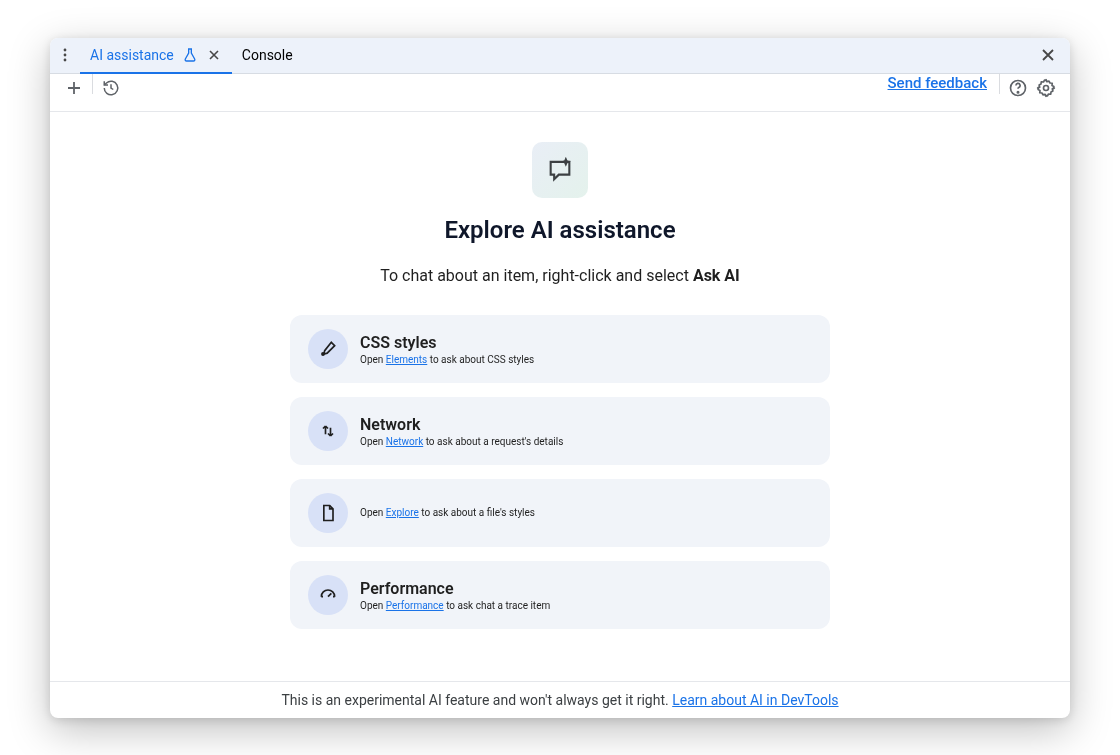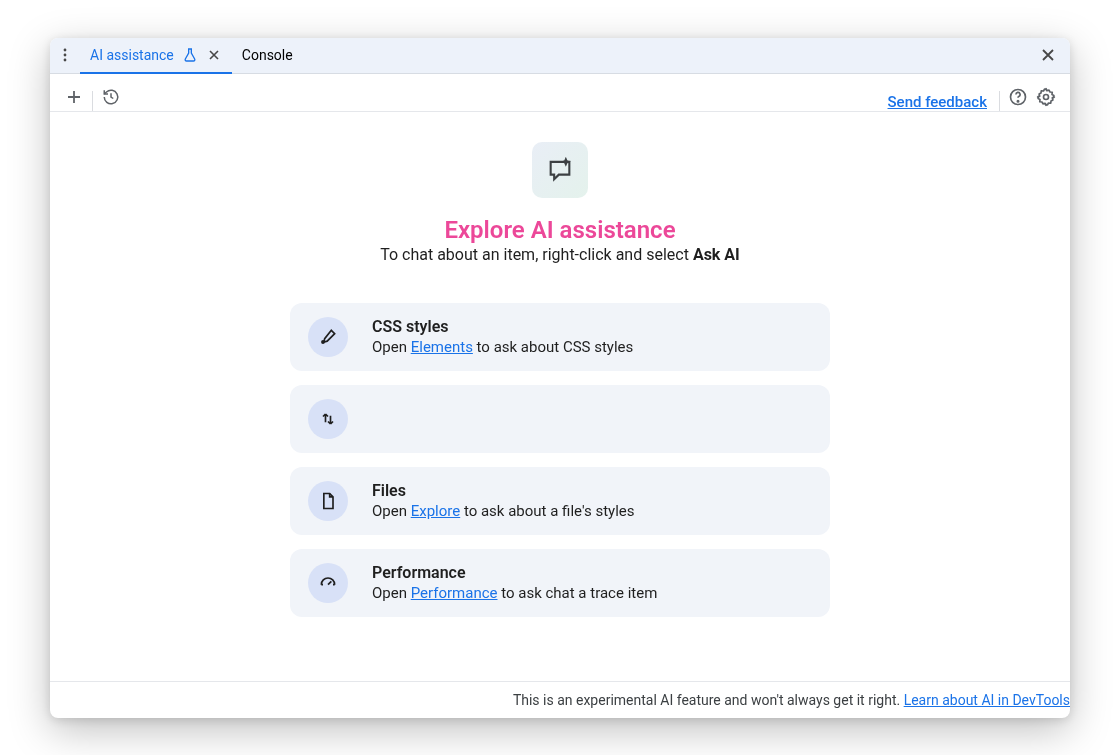--- a/index.html
+++ b/index.html
@@ -73,21 +73,21 @@
       top: 0;
       height: 100%;
       display: flex;
       align-items: center;
       cursor: pointer;
       color: #474747;
       padding: 0 6px;
     }
     .toolbar {
       display: flex;
-      align-items: flex-end;
+      align-items: flex-start;
       height: 38px;
       padding: 0 10px;
       border-bottom: 1px solid #e5e7eb;
     }
     .tool-btn {
       width: 28px;
       height: 28px;
       display: flex;
       align-items: center;
       justify-content: center;
@@ -124,73 +124,73 @@
       border-radius: 10px;
       background: linear-gradient(135deg, #e9eef6 0%, #e4f2ec 100%);
       display: flex;
       align-items: center;
       justify-content: center;
       margin-bottom: 18px;
     }
     .title {
       font-size: 24px;
       font-weight: 600;
-      color: #ec4899;
-      margin-bottom: 1px;
+      color: #0f172a;
+      margin-bottom: 22px;
     }
     .subtitle {
       font-size: 16px;
       color: #1f1f1f;
-      margin-bottom: 39px;
+      margin-bottom: 30px;
     }
     .subtitle strong { font-weight: 700; }
     .cards {
       display: flex;
       flex-direction: column;
       gap: 14px;
       width: 540px;
     }
     .card {
       background: #f1f4f9;
       border-radius: 12px;
       padding: 14px 18px;
       display: flex;
       align-items: center;
-      gap: 24px;
+      gap: 12px;
     }
     .card-icon {
       width: 40px;
       height: 40px;
       border-radius: 50%;
       background: #d8e1f7;
       display: flex;
       align-items: center;
       justify-content: center;
       flex-shrink: 0;
     }
     .card-body { flex: 1; }
     .card-title {
       font-size: 16px;
       font-weight: 600;
       color: #1f1f1f;
       margin-bottom: 2px;
     }
     .card-desc {
-      font-size: 15px;
+      font-size: 10px;
       color: #1f1f1f;
     }
     .card-desc a {
       color: #1a73e8;
       text-decoration: underline;
       cursor: pointer;
     }
     .footer {
       border-top: 1px solid #e5e7eb;
       padding: 10px 0;
-      text-align: right;
+      text-align: center;
       font-size: 14px;
       color: #3c4043;
     }
     .footer a {
       color: #1a73e8;
       text-decoration: underline;
       cursor: pointer;
     }
     svg { display: block; }
   </style>
@@ -289,31 +289,36 @@
         </div>
       </div>
 
       <div class="card">
         <div class="card-icon">
           <svg width="20" height="20" viewBox="0 0 24 24" fill="none" stroke="#1f1f1f" stroke-width="2">
               <path d="M9 16V6m0 0L6 9m3-3l3 3"></path>
               <path d="M15 8v10m0 0l3-3m-3 3l-3-3"></path>
             </svg>
         </div>
+        <div class="card-body">
+          <div class="card-title">Network</div>
+          <div class="card-desc">
+            <span>Open </span><a>Network</a><span> to ask about a request's details</span>
+          </div>
+        </div>
       </div>
 
       <div class="card">
         <div class="card-icon">
           <svg width="20" height="20" viewBox="0 0 24 24" fill="none" stroke="#1f1f1f" stroke-width="2">
               <path d="M7 3h7l4 4v14H7z"></path>
               <path d="M14 3v4h4"></path>
             </svg>
         </div>
         <div class="card-body">
-          <div class="card-title">Files</div>
           <div class="card-desc">
             <span>Open </span><a>Explore</a><span> to ask about a file's styles</span>
           </div>
         </div>
       </div>
 
       <div class="card">
         <div class="card-icon">
           <svg width="20" height="20" viewBox="0 0 24 24" fill="none" stroke="#1f1f1f" stroke-width="2">
               <path d="M4 14a8 8 0 1 1 16 0"></path>

